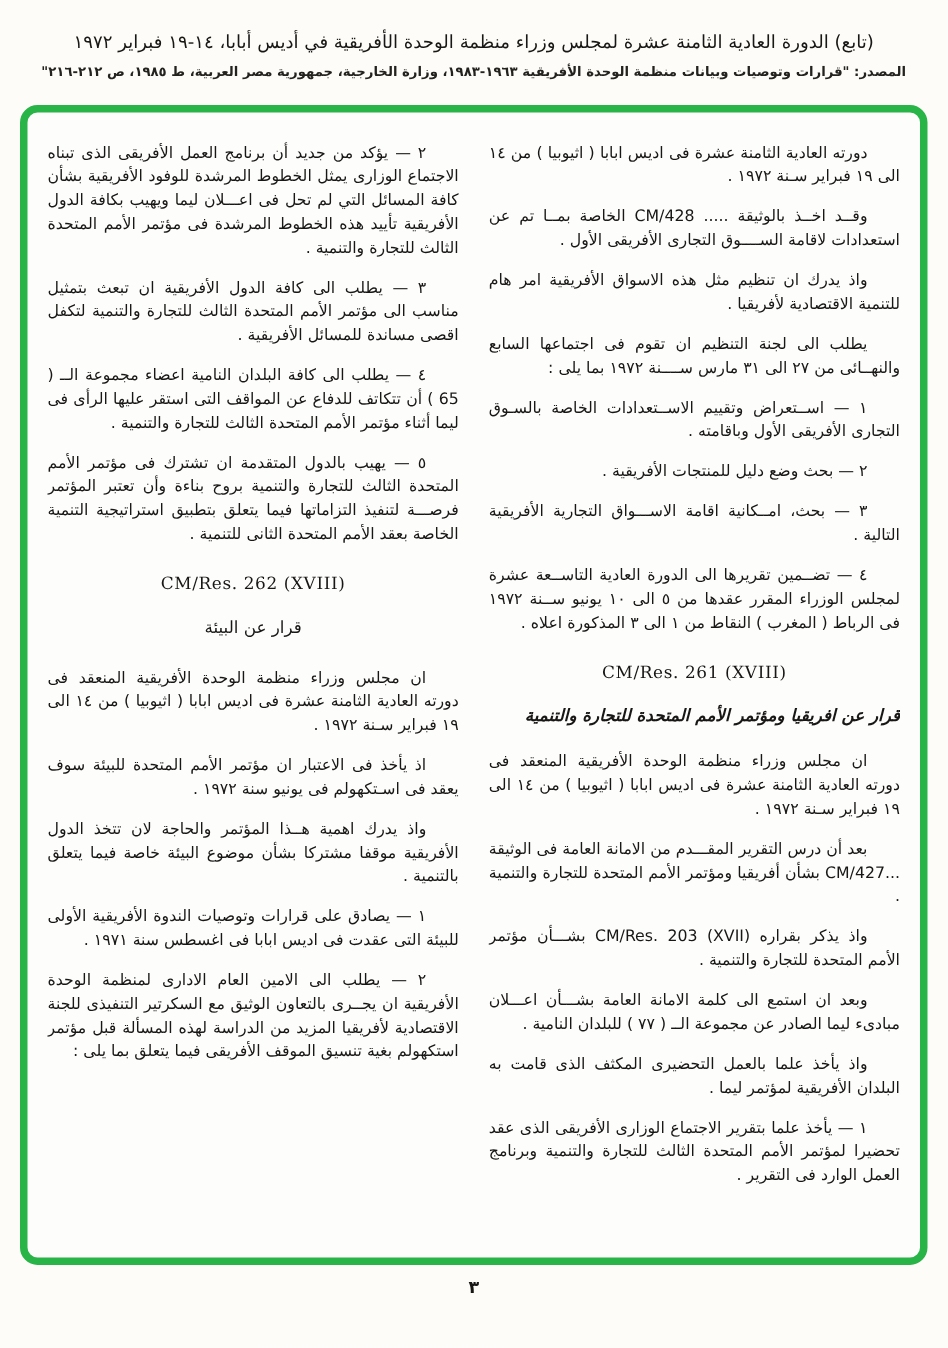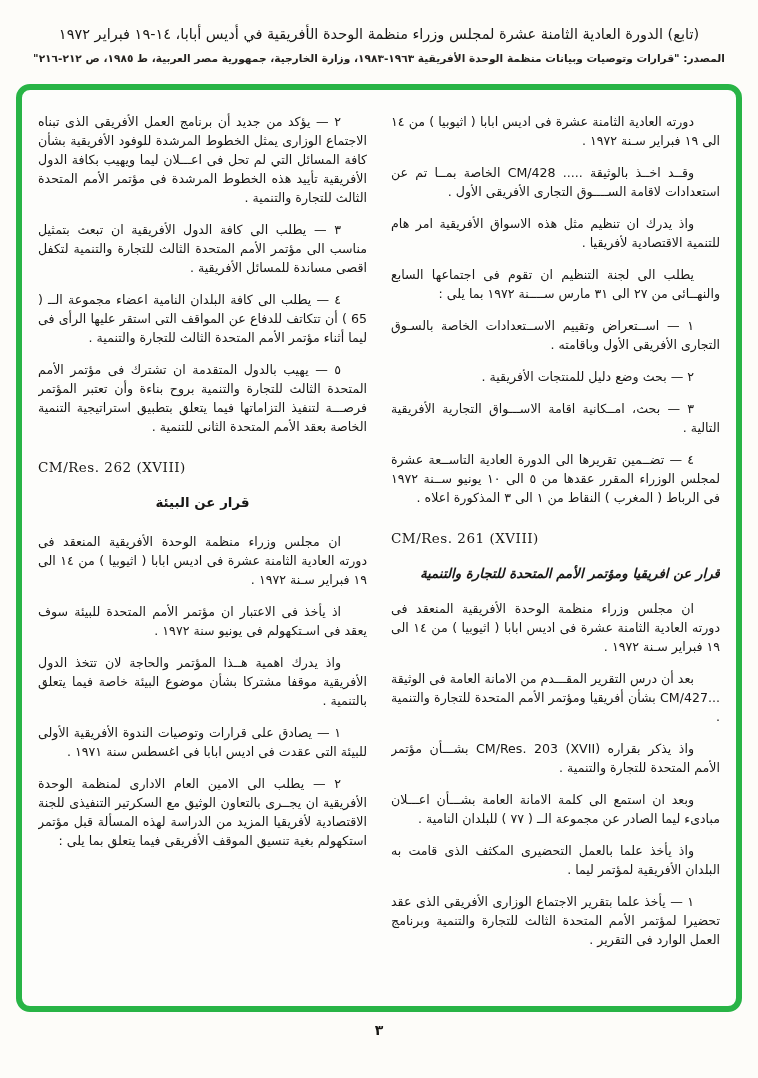--- a/index.html
+++ b/index.html
@@ -60,36 +60,36 @@
     margin: 0 0 13px;
     font-size: 12.6px;
     line-height: 19px;
     text-align: justify;
   }
   .col p.body {
     text-indent: 26px;
   }
   .col p.ref {
     direction: ltr;
-    text-align: left;
+    text-align: center;
     font-family: "DejaVu Serif", serif;
     font-size: 13.5px;
     letter-spacing: 0.5px;
     margin: 22px 0 16px;
     text-indent: 0;
   }
   .col p.heading {
     font-weight: bold;
     font-size: 13.4px;
     text-align: right;
     margin: 4px 0 16px;
     font-style: italic;
   }
   .col p.heading-center {
-    font-weight: bold;
+    font-weight: normal;
     font-size: 13.4px;
     text-align: center;
     margin: 10px 0 20px;
   }
   
   .ftr {
     text-align: center;
     margin-top: 10px;
     font-size: 14px;
     font-weight: bold;

